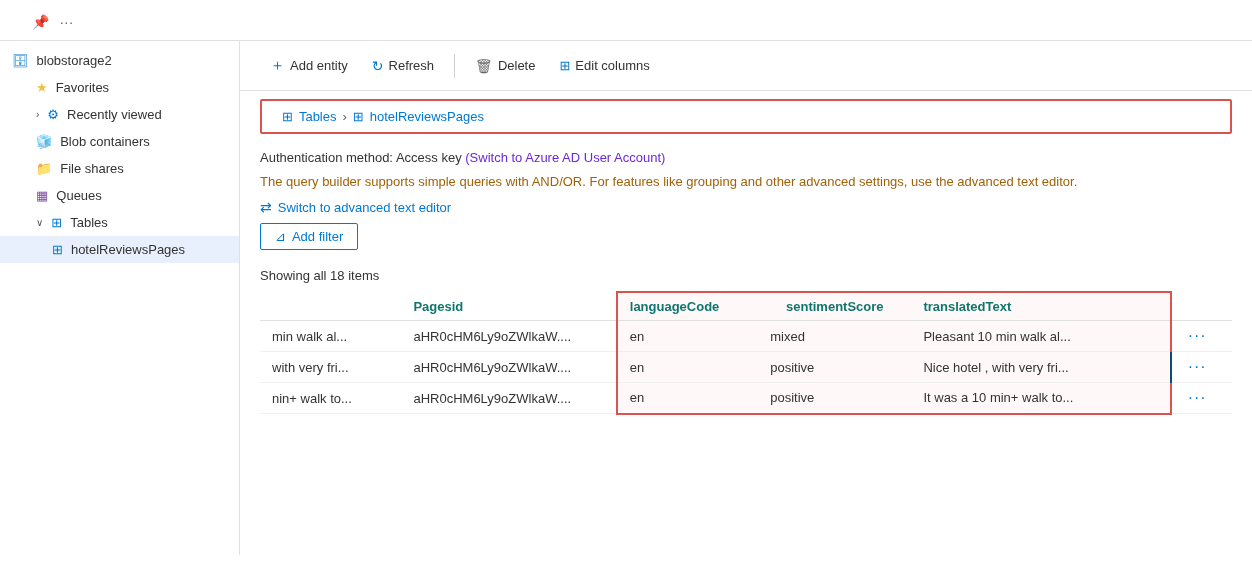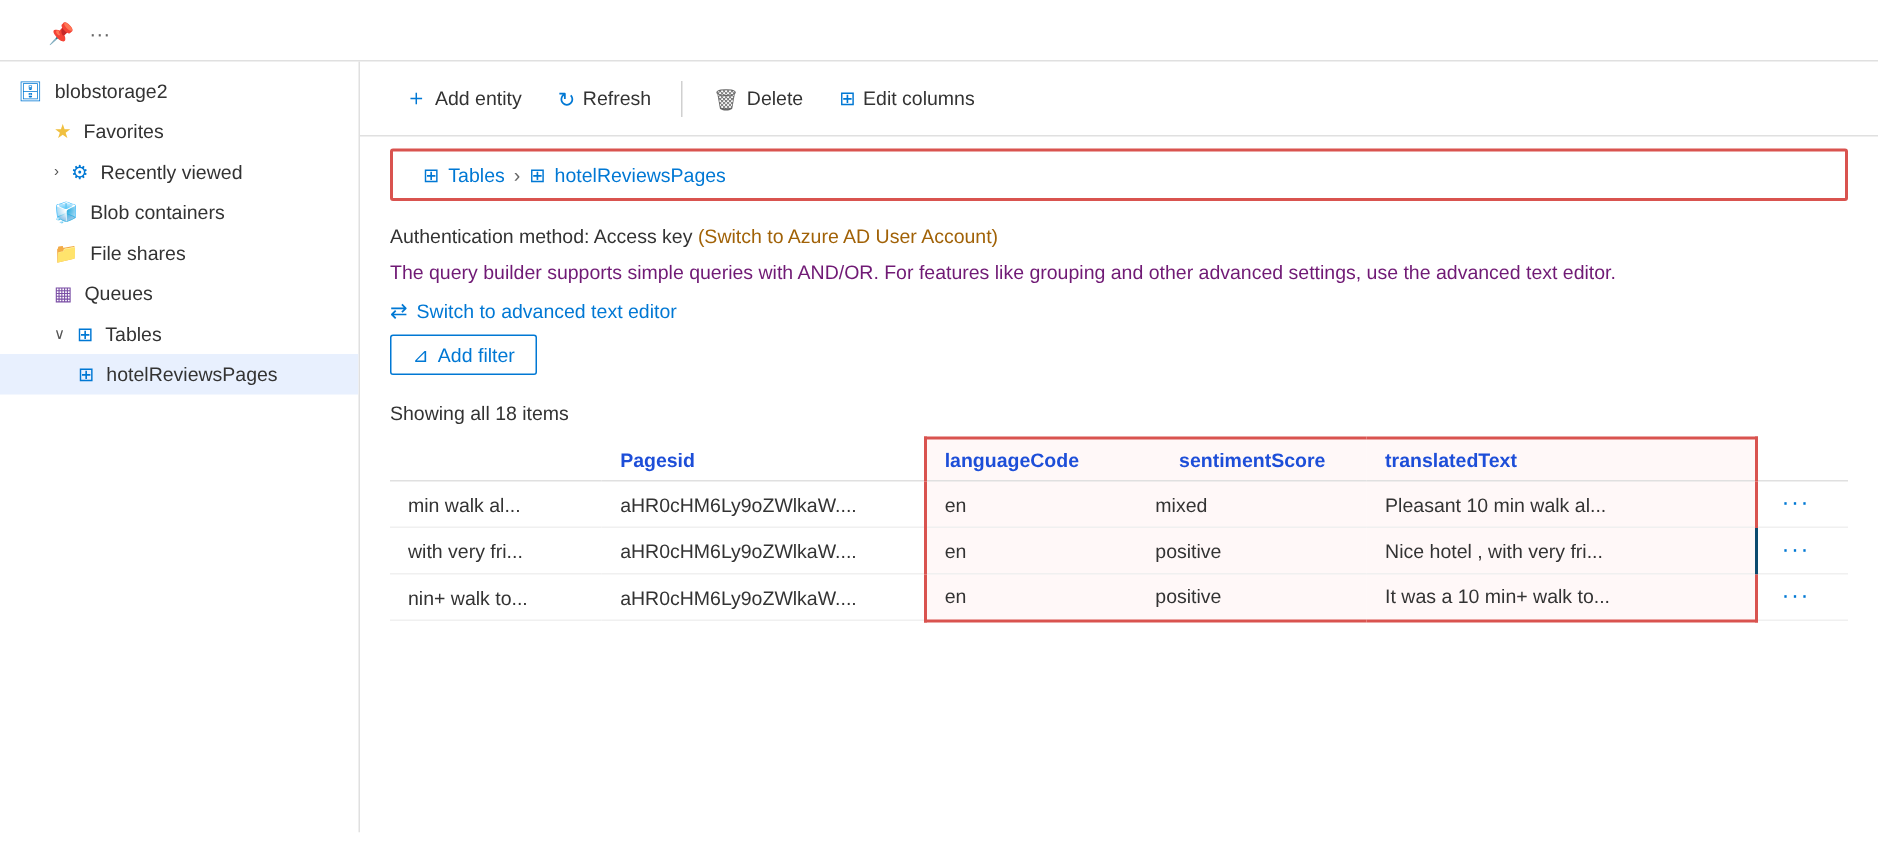--- a/index.html
+++ b/index.html
@@ -107,30 +107,30 @@
     
     .info-section {
       padding: 8px 20px 4px 20px;
     }
     .auth-line {
       font-size: 13px;
       color: #333;
       margin-bottom: 8px;
     }
     .auth-line strong { font-weight: 400; }
-    .auth-link { color: #a16207; cursor: pointer; text-decoration: none; }
+    .auth-link { color: #6d28d9; cursor: pointer; text-decoration: none; }
 
     .query-builder-title {
       font-weight: 600;
       font-size: 13px;
       margin-bottom: 4px;
     }
     .query-builder-desc {
       font-size: 13px;
-      color: #701a75;
+      color: #a16207;
       margin-bottom: 8px;
       line-height: 1.4;
     }
 
     .switch-editor-row {
       display: flex;
       align-items: center;
       gap: 6px;
       margin-bottom: 8px;
       color: #0078d4;
@@ -166,21 +166,21 @@
     }
     .data-table {
       width: 100%;
       border-collapse: collapse;
       font-size: 13px;
     }
     .data-table th {
       text-align: left;
       padding: 6px 12px;
       font-weight: 600;
-      color: #1d4ed8;
+      color: #0f766e;
       border-bottom: 1px solid #e0e0e0;
       background: #fff;
       white-space: nowrap;
     }
     .data-table td {
       padding: 6px 12px;
       border-bottom: 1px solid #f0f0f0;
       color: #333;
       white-space: nowrap;
     }

